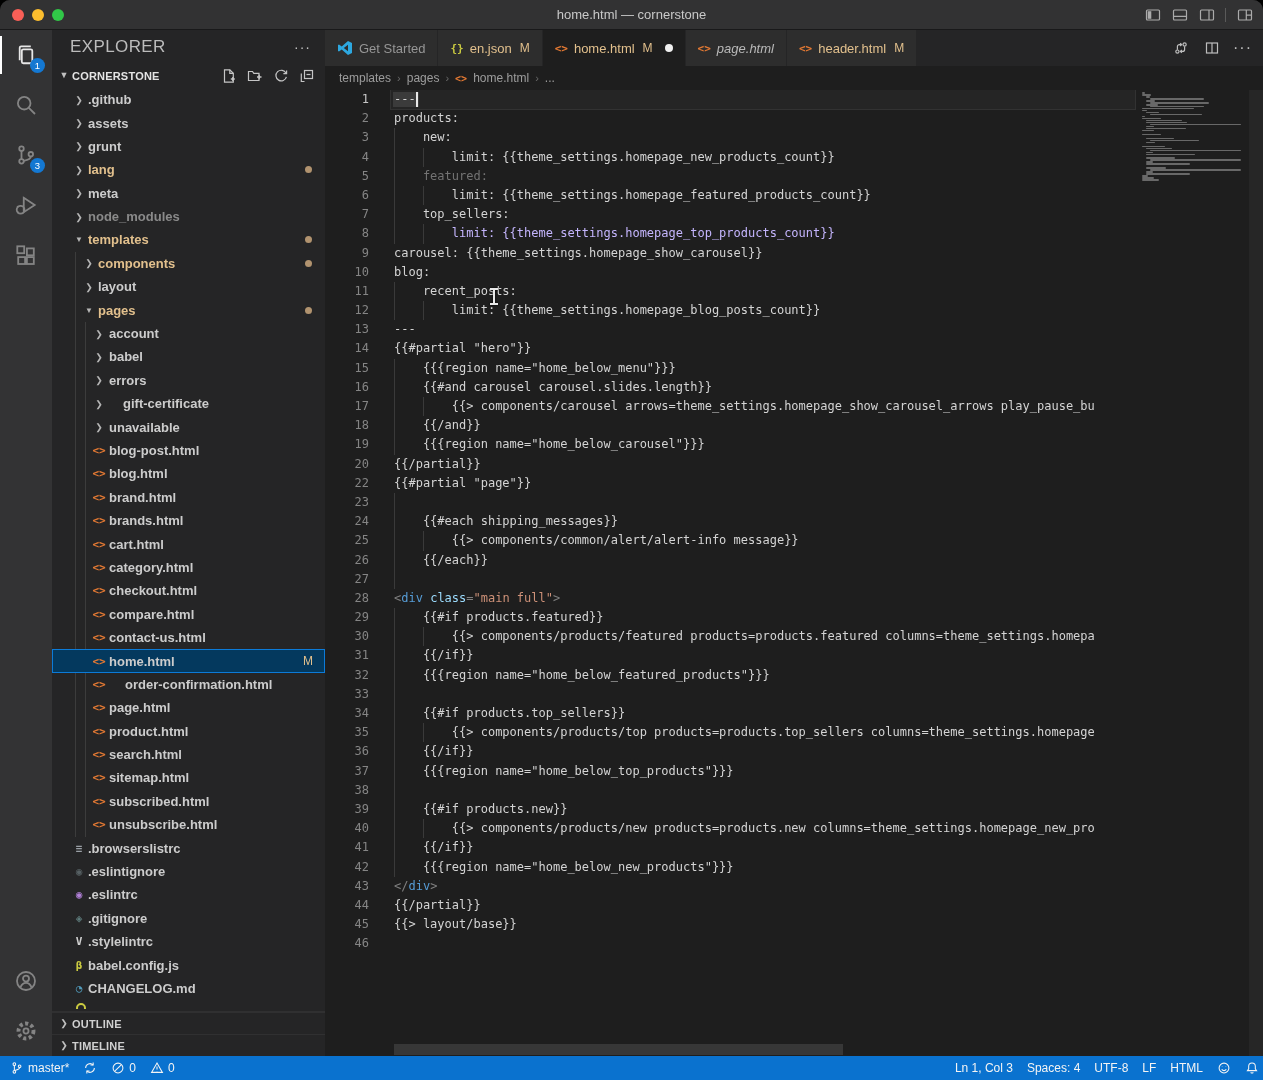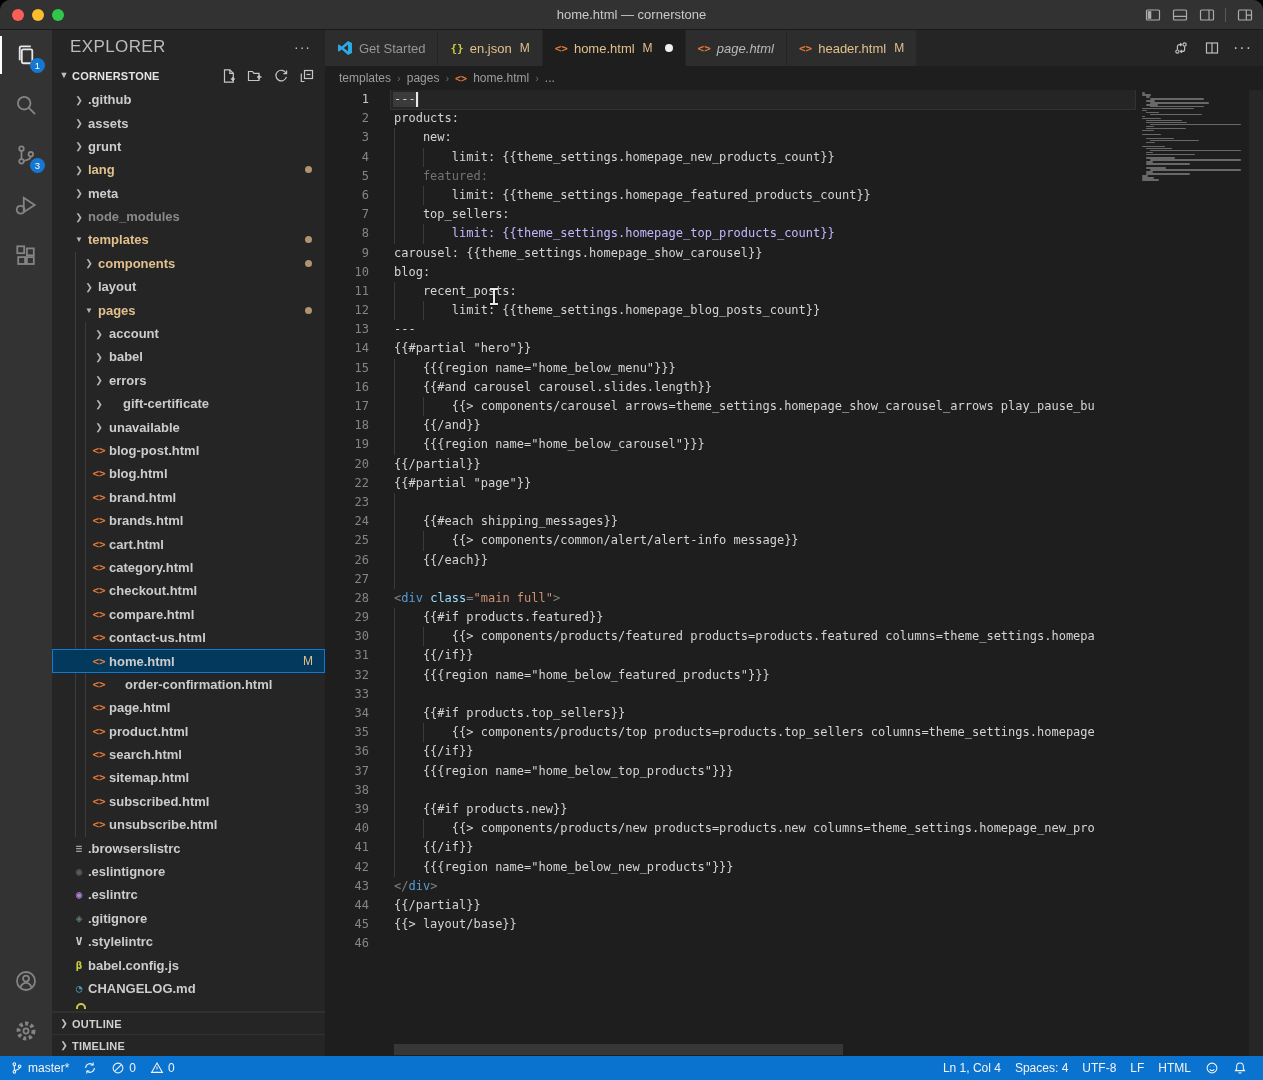--- a/index.html
+++ b/index.html
@@ -83,21 +83,21 @@
     background:rgba(255,255,255,0.035); box-shadow:0 0 0 1px rgba(255,255,255,0.09); }
   .whl { position:absolute; left:68px; top:2px; bottom:2px; width:26px; background:rgba(255,255,255,0.10); }
   .caret { position:absolute; left:91px; top:2px; bottom:2px; width:1.5px; background:#e8e8e8; }
   .minimap { position:absolute; top:2px; right:15px; width:106px; }
   .mmline { height:1.6px; margin-bottom:0.4px; background:#9a9a9a; opacity:.6; border-radius:1px; }
   .vsb { position:absolute; top:0; right:0; bottom:0; width:14px; background:rgba(121,121,121,0.10); }
   .hsb { position:absolute; left:69px; bottom:1px; width:449px; height:11px; background:rgba(121,121,121,0.28); }
 
   
   .statusbar { height:24px; background:#0a72cf; display:flex; 
-    color:#f4f4f4; font-size:12px; padding:0 16px 0 10px; }
+    color:#f4f4f4; font-size:12px; padding:0 4px 0 10px; }
   .sb-left, .sb-right { display:flex; align-items:center; gap:14px; }
   .sb-right { margin-left:auto; }
   .sb-item { display:flex; align-items:center; gap:4px; white-space:nowrap; }
 
   svg { display:block; }
 
   
   .ibeam { position:absolute; left:489px; top:288px; width:9px; height:17px; z-index:50;
     filter:drop-shadow(0 0 1px rgba(0,0,0,.9)); }
   .ibeam i { position:absolute; background:#e8e8e8; }
@@ -616,21 +616,21 @@
             <svg width="14" height="14" viewBox="0 0 16 16" fill="none" stroke="currentColor" stroke-width="1.2">
               <path d="M8 2.4 14.2 13H1.8z"></path>
               <path d="M8 6.4v3.4M8 11.4v.4"></path>
             </svg>
           </span>
           <span>0</span>
         </div>
       </div>
     <div class="sb-right" id="sbRight">
         <div class="sb-item">
-          <span>Ln 1, Col 4</span>
+          <span>Ln 1, Col 3</span>
         </div>
         <div class="sb-item">
           <span>Spaces: 4</span>
         </div>
         <div class="sb-item">
           <span>UTF-8</span>
         </div>
         <div class="sb-item">
           <span>LF</span>
         </div>

